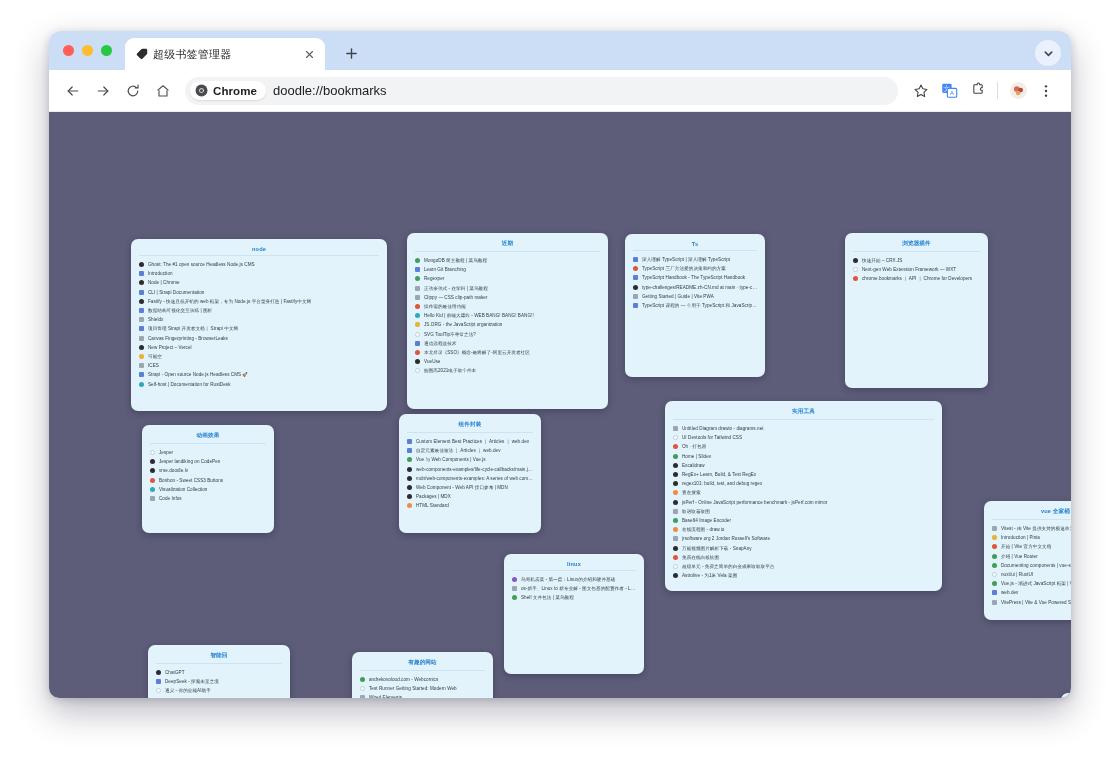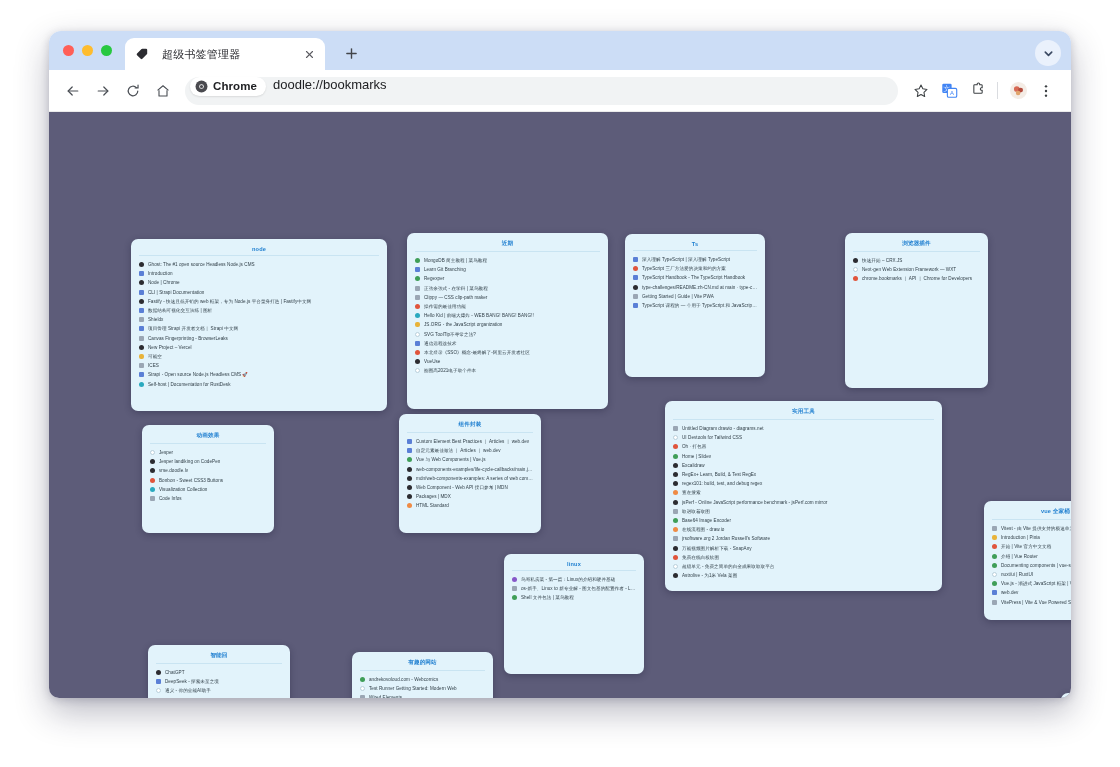--- a/index.html
+++ b/index.html
@@ -40,21 +40,21 @@
   .dot.yellow { background: #febc2e; }
   .dot.green { background: #28c840; }
 
   .tab {
     position: absolute; left: 76px; bottom: 0;
     width: 200px; height: 32px;
     background: #ffffff;
     border-radius: 9px 9px 0 0;
     display: flex; align-items: center;
     padding: 0 8px 0 10px;
-    gap: 13px;
+    gap: 4px;
   }
   .tab-fav { width: 14px; height: 14px; flex: 0 0 14px; position: relative; }
   .tab-title {
     font-size: 11px; color: #2b2b30; white-space: nowrap;
     overflow: hidden; text-overflow: ellipsis; flex: 1 1 auto;
     letter-spacing: .2px;
   }
   .tab-close {
     width: 16px; height: 16px; flex: 0 0 16px;
     display: flex; align-items: center; justify-content: center;
@@ -84,21 +84,21 @@
     border-bottom: 1px solid #ebebeb;
   }
   .navbtn {
     width: 28px; height: 28px; border-radius: 50%;
     display: flex; align-items: center; justify-content: center;
     color: #4b4f55; flex: 0 0 28px;
   }
   .omnibox {
     flex: 1 1 auto; height: 28px; margin: 0 8px 0 6px;
     background: #f1f3f4; border-radius: 15px;
-    display: flex; align-items: flex-start; padding: 0 10px 0 5px;
+    display: flex; align-items: center; padding: 0 10px 0 5px;
     gap: 7px; min-width: 0;
   }
   .chrome-chip {
     display: flex; align-items: center; gap: 5px;
     background: #ffffff; border-radius: 13px;
     padding: 3px 9px 3px 5px;
     box-shadow: 0 1px 2px rgba(0,0,0,.10);
     flex: 0 0 auto;
   }
   .chrome-chip-label { font-size: 11.5px; color: #202124; font-weight: bold; letter-spacing: .1px; }

